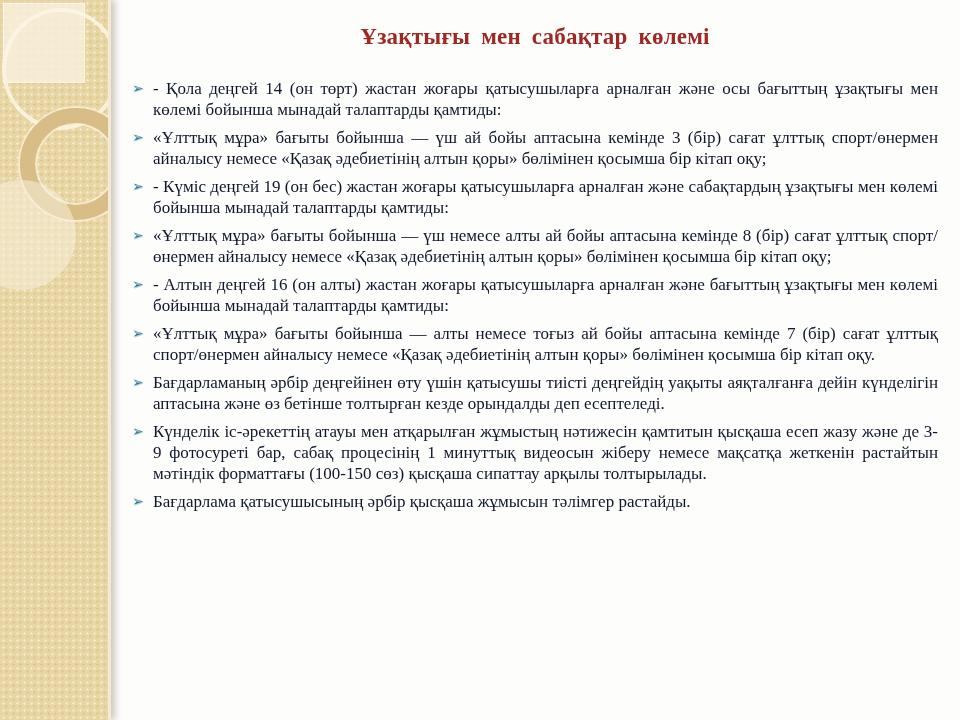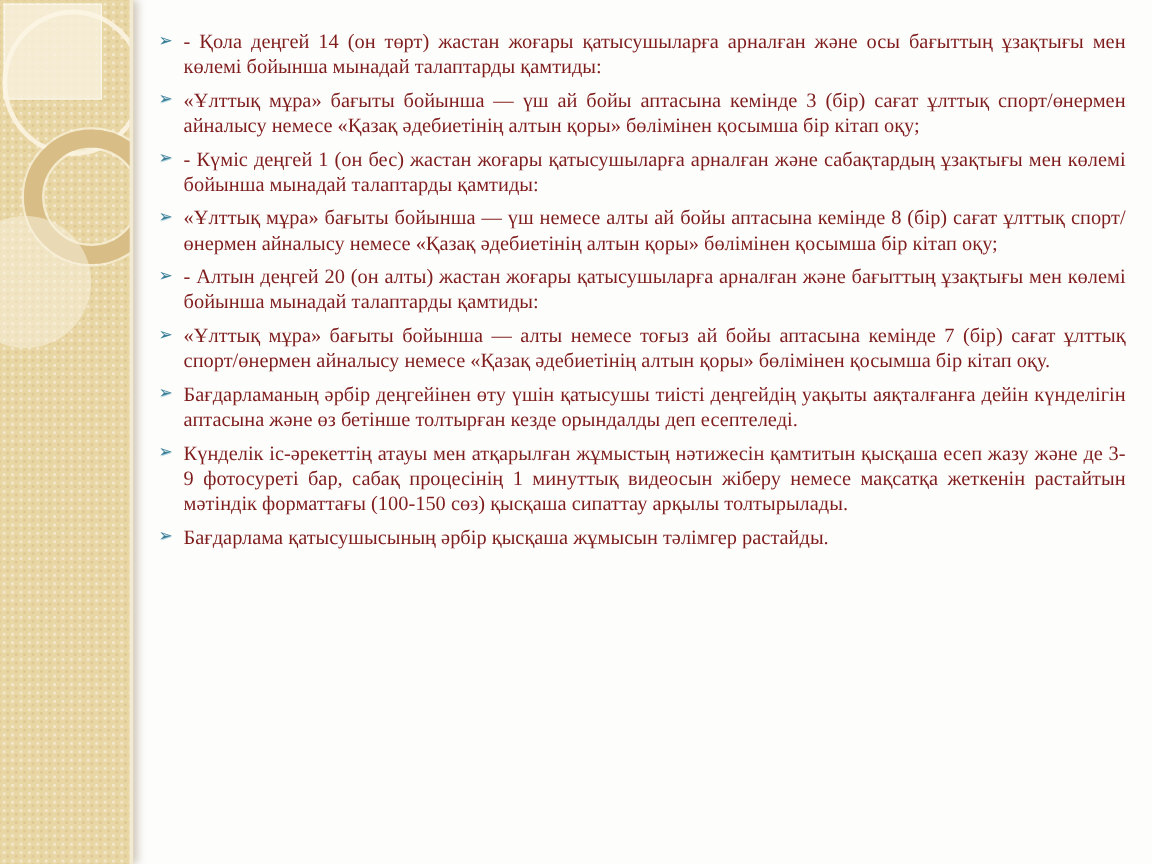--- a/index.html
+++ b/index.html
@@ -106,59 +106,60 @@
     line-height: 21px;
     color: #3a7d95;
     font-family: "DejaVu Sans", sans-serif;
     text-shadow: 0.5px 0.5px 0 rgba(160,205,220,0.8);
     user-select: none;
   }
   .bullet-text {
     flex: 1 1 auto;
     font-size: 17px;
     line-height: 21px;
-    color: #7f1d1d;
+    color: #0f172a;
     text-align: justify;
     font-family: "Liberation Serif", serif;
   }
 </style>
 </head>
 <body>
 
 <div class="slide">
 
   <div class="side-band">
     <div class="deco-square"></div>
     <div class="deco-circle-outline"></div>
     <div class="deco-ring"></div>
     <div class="deco-arc"></div>
   </div>
 
   <div class="content">
+    <h1 class="title">Ұзақтығы мен сабақтар көлемі</h1>
 
     <ul class="bullet-list">
       <li class="bullet-item">
         <span class="bullet-marker">➢</span>
         <span class="bullet-text">- Қола деңгей 14 (он төрт) жастан жоғары қатысушыларға арналған және осы бағыттың ұзақтығы мен көлемі бойынша мынадай талаптарды қамтиды:</span>
       </li>
       <li class="bullet-item">
         <span class="bullet-marker">➢</span>
         <span class="bullet-text">«Ұлттық мұра» бағыты бойынша — үш ай бойы аптасына кемінде 3 (бір) сағат ұлттық спорт/өнермен айналысу немесе «Қазақ әдебиетінің алтын қоры» бөлімінен қосымша бір кітап оқу;</span>
       </li>
       <li class="bullet-item">
         <span class="bullet-marker">➢</span>
-        <span class="bullet-text">- Күміс деңгей 1 (он бес) жастан жоғары қатысушыларға арналған және сабақтардың ұзақтығы мен көлемі бойынша мынадай талаптарды қамтиды:</span>
+        <span class="bullet-text">- Күміс деңгей 19 (он бес) жастан жоғары қатысушыларға арналған және сабақтардың ұзақтығы мен көлемі бойынша мынадай талаптарды қамтиды:</span>
       </li>
       <li class="bullet-item">
         <span class="bullet-marker">➢</span>
         <span class="bullet-text">«Ұлттық мұра» бағыты бойынша — үш немесе алты ай бойы аптасына кемінде 8 (бір) сағат ұлттық спорт/өнермен айналысу немесе «Қазақ әдебиетінің алтын қоры» бөлімінен қосымша бір кітап оқу;</span>
       </li>
       <li class="bullet-item">
         <span class="bullet-marker">➢</span>
-        <span class="bullet-text">- Алтын деңгей 20 (он алты) жастан жоғары қатысушыларға арналған және бағыттың ұзақтығы мен көлемі бойынша мынадай талаптарды қамтиды:</span>
+        <span class="bullet-text">- Алтын деңгей 16 (он алты) жастан жоғары қатысушыларға арналған және бағыттың ұзақтығы мен көлемі бойынша мынадай талаптарды қамтиды:</span>
       </li>
       <li class="bullet-item">
         <span class="bullet-marker">➢</span>
         <span class="bullet-text">«Ұлттық мұра» бағыты бойынша — алты немесе тоғыз ай бойы аптасына кемінде 7 (бір) сағат ұлттық спорт/өнермен айналысу немесе «Қазақ әдебиетінің алтын қоры» бөлімінен қосымша бір кітап оқу.</span>
       </li>
       <li class="bullet-item">
         <span class="bullet-marker">➢</span>
         <span class="bullet-text">Бағдарламаның әрбір деңгейінен өту үшін қатысушы тиісті деңгейдің уақыты аяқталғанға дейін күнделігін аптасына және өз бетінше толтырған кезде орындалды деп есептеледі.</span>
       </li>
       <li class="bullet-item">

